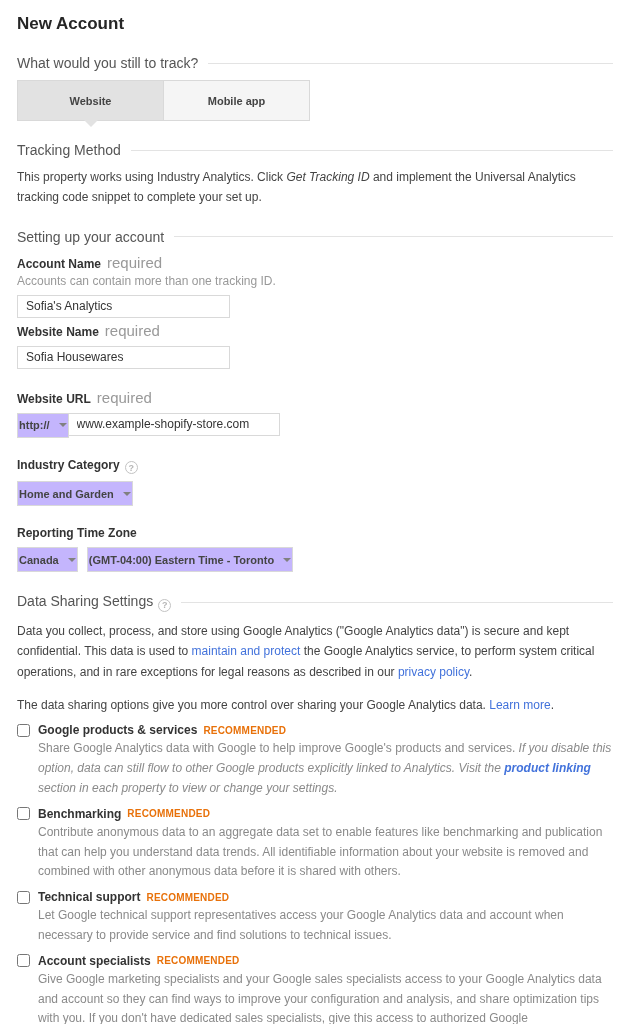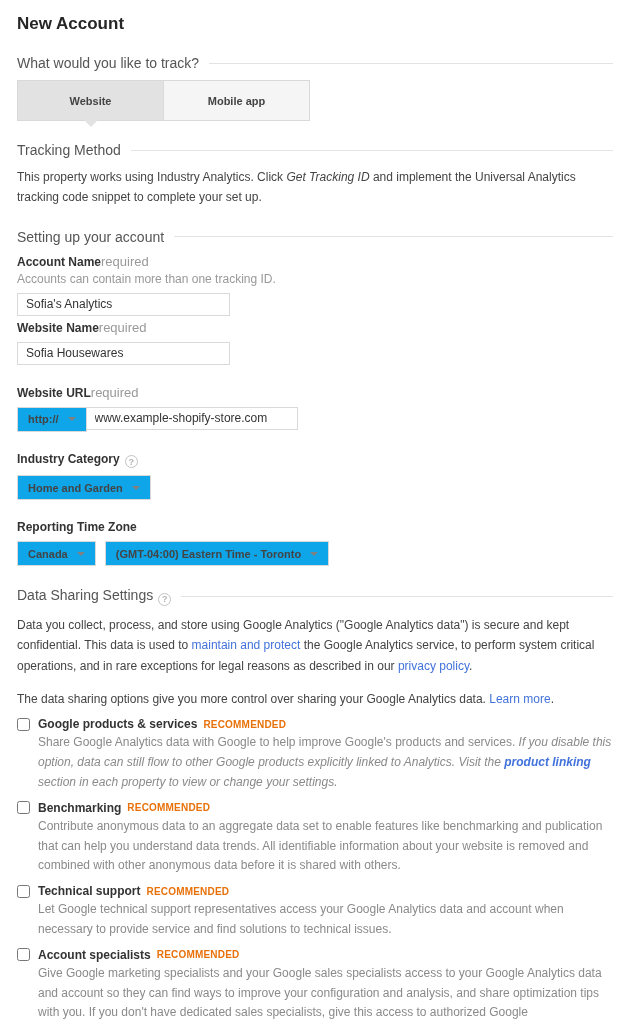--- a/index.html
+++ b/index.html
@@ -28,34 +28,34 @@
   .tab.active { background:#e2e2e2; z-index:1; }
   .tab.active::after {
     content:""; position:absolute; left:50%; bottom:-7px; transform:translateX(-50%);
     border-left:7px solid transparent; border-right:7px solid transparent; border-top:7px solid #e2e2e2;
   }
 
   p.body-text { font-size:12px; line-height:1.7; color:#444; }
 
   .field { margin-top:15px; }
   .field-label { font-size:12px; font-weight:bold; color:#333; }
-  .required { font-size:13px; color:#999; font-weight:normal; }
+  .required { font-size:15px; color:#999; font-weight:normal; margin-left:6px; }
   .field-help { font-size:12px; color:#999; margin-top:3px; }
 
   input.text-input {
     margin-top:7px; height:23px; width:213px; border:1px solid #d9d9d9;
     padding:0 8px; font-size:12px; color:#333; font-family:inherit; outline:none;
   }
   input.text-input.url { width:212px; margin-left:-1px; }
 
   .url-row { display:flex; align-items:stretch; margin-top:7px; }
 
   .select-btn {
-    display:inline-flex; align-items:center; background:#0ea5e9; border:1px solid #d9d9d9;
-    padding:0 10px; height:25px; font-size:11px; font-weight:bold; color:#444; cursor:pointer;
+    display:inline-flex; align-items:center; background:#c4b5fd; border:1px solid #d9d9d9;
+    padding:0 1px; height:25px; font-size:11px; font-weight:bold; color:#444; cursor:pointer;
   }
   .select-btn .arrow {
     display:inline-block; margin-left:9px;
     border-left:4px solid transparent; border-right:4px solid transparent; border-top:4px solid #808080;
   }
   .select-row { display:flex; gap:9px; margin-top:7px; }
 
   .help-icon {
     display:inline-flex; align-items:center; justify-content:center;
     width:13px; height:13px; border:1px solid #c3c3c3; border-radius:50%;
@@ -75,21 +75,21 @@
   .option-desc em .link { font-weight:bold; font-style:italic; }
 </style>
 </head>
 <body>
 
 <div class="wrap">
 
   <h1 class="page-title">New Account</h1>
 
   <div class="section-header">
-    <span class="title">What would you like to track?</span>
+    <span class="title">What would you still to track?</span>
     <span class="rule"></span>
   </div>
   <div class="tabs">
     <div class="tab active">
       <span>Website</span>
     </div>
     <div class="tab">
       <span>Mobile app</span>
     </div>
   </div>

